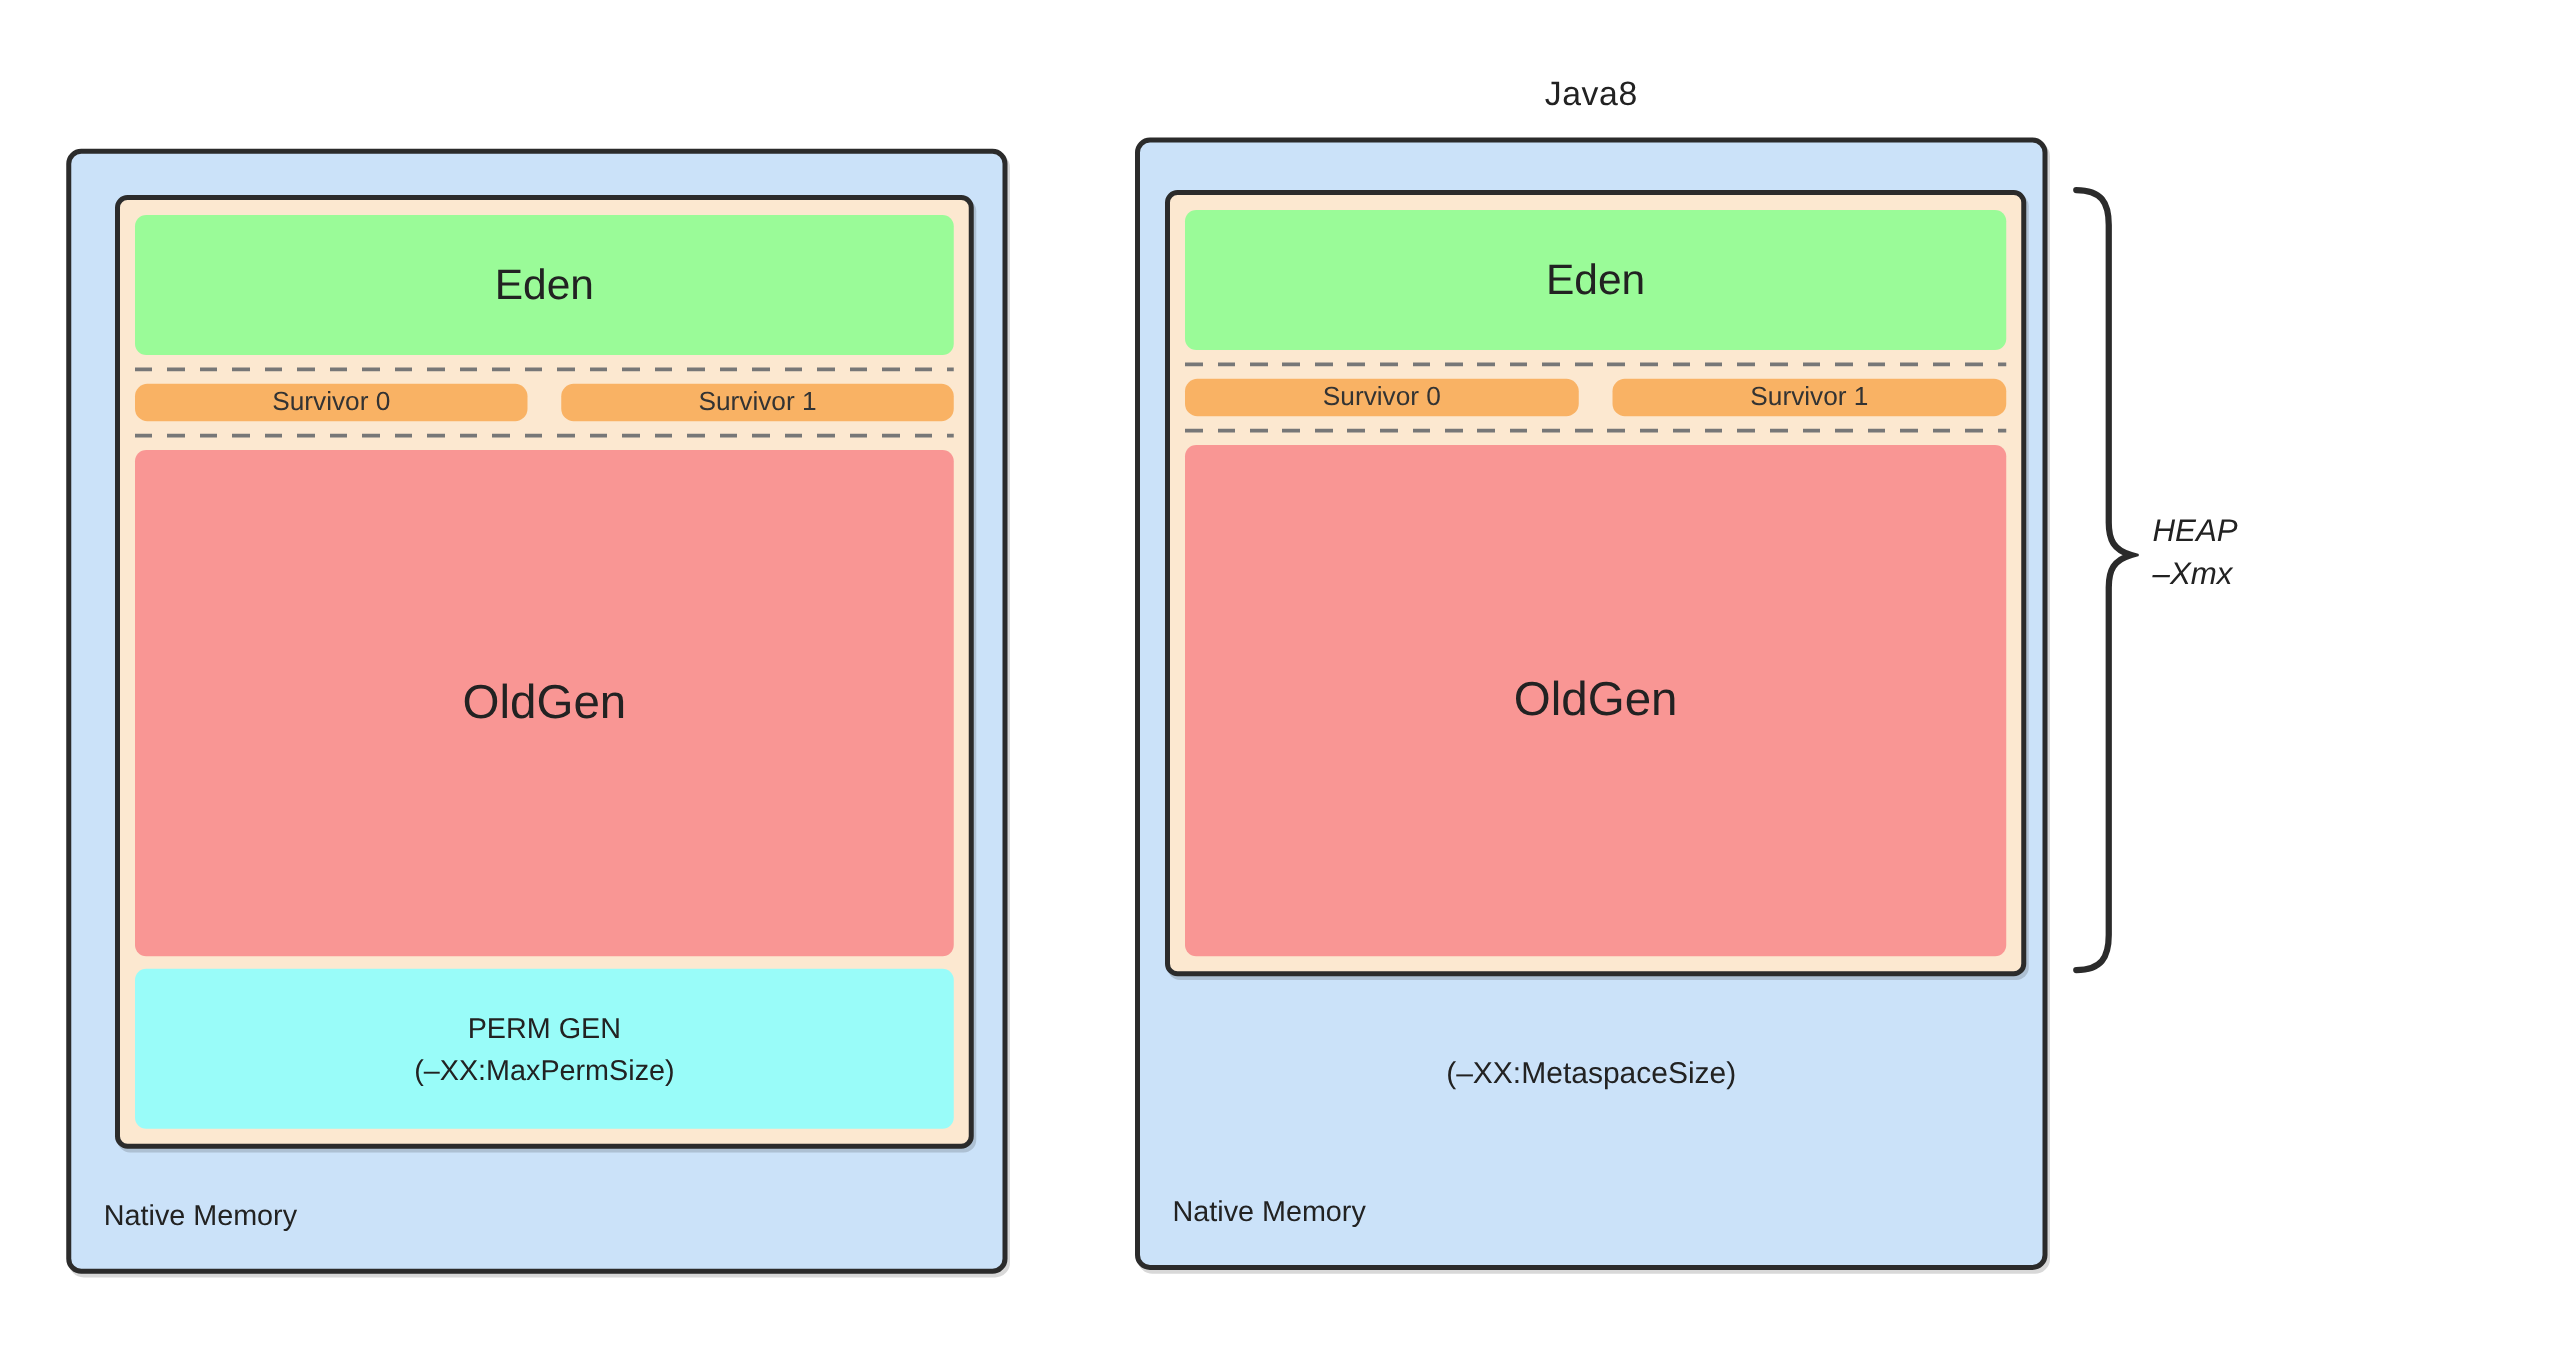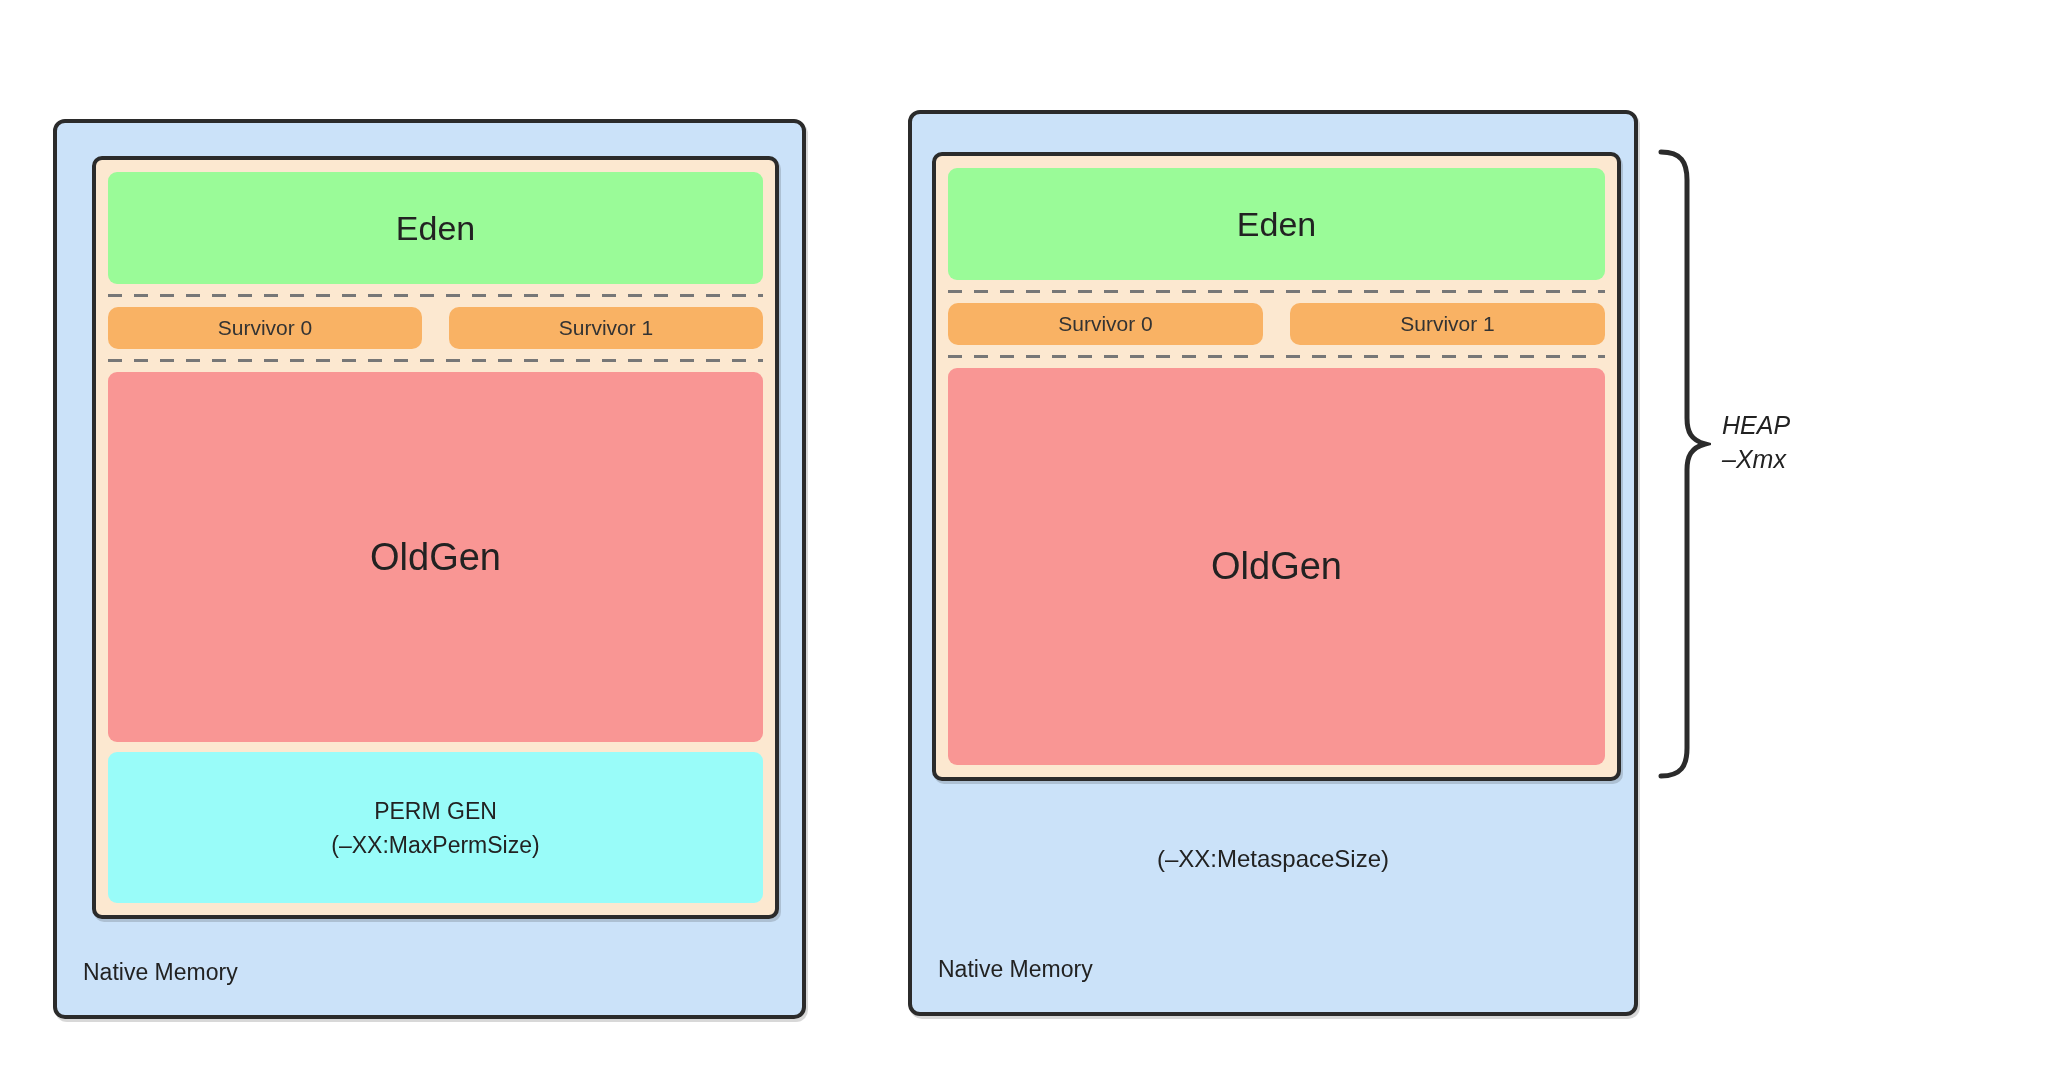--- a/index.html
+++ b/index.html
@@ -23,27 +23,27 @@
 
   .heap-box{position:absolute; background:var(--c-heap); border:4px solid var(--c-border);
     border-radius:10px; box-shadow:2px 3px 0 rgba(40,40,40,.18);
     display:flex; flex-direction:column; padding:12px;}
   #heap-left{left:35px; top:33px; width:687px; height:763px;}
   #heap-right{left:20px; top:38px; width:689px; height:629px;}
 
   .region{border-radius:9px; display:flex; align-items:center; justify-content:center;}
   .eden{background:var(--c-eden); height:112px; flex:none; font-size:34px;}
   .oldgen{background:var(--c-old); flex:1 1 auto; font-size:38px;}
-  .permgen{background:var(--c-perm); height:151px; flex:none; margin-top:10px;
+  .permgen{background:var(--c-perm); height:128px; flex:none; margin-top:10px;
     flex-direction:column; font-size:23px; line-height:34px; text-align:right;}
 
   .dash-divider{height:3px; flex:none; margin:10px 0;
     background:repeating-linear-gradient(90deg, var(--c-dash) 0 14px, transparent 14px 26px);}
 
-  .survivor-row{display:flex; flex:none; gap:27px; height:42px;}
+  .survivor-row{display:flex; flex:none; gap:27px; height:30px;}
   .survivor{background:var(--c-surv); border-radius:10px; flex:1 1 0; font-size:21px; color:#333;}
 
   .native-label{position:absolute; left:26px; bottom:29px; font-size:23px; color:var(--c-text);}
 
   .metaspace-label{position:absolute; left:0; top:728px; width:100%; text-align:center;
     font-size:24px; line-height:34px; color:var(--c-text);}
 
   .brace-svg{position:absolute; left:1655px; top:146px; width:56px; height:636px;}
   .brace-svg path{fill:none; stroke:var(--c-border); stroke-width:5; stroke-linecap:round;}
 
@@ -75,20 +75,21 @@
         <span>OldGen</span>
       </div>
       <div class="region permgen">
         <div>PERM GEN</div>
         <div>(–XX:MaxPermSize)</div>
       </div>
     </div>
     <div class="native-label">Native Memory</div>
   </div>
 
+  <div class="panel-title" id="title-right">Java8</div>
 
   <div class="native-box" id="native-right">
     <div class="heap-box" id="heap-right">
       <div class="region eden">
         <span>Eden</span>
       </div>
       <div class="dash-divider"></div>
       <div class="survivor-row">
         <div class="region survivor">
           <span>Survivor 0</span>

